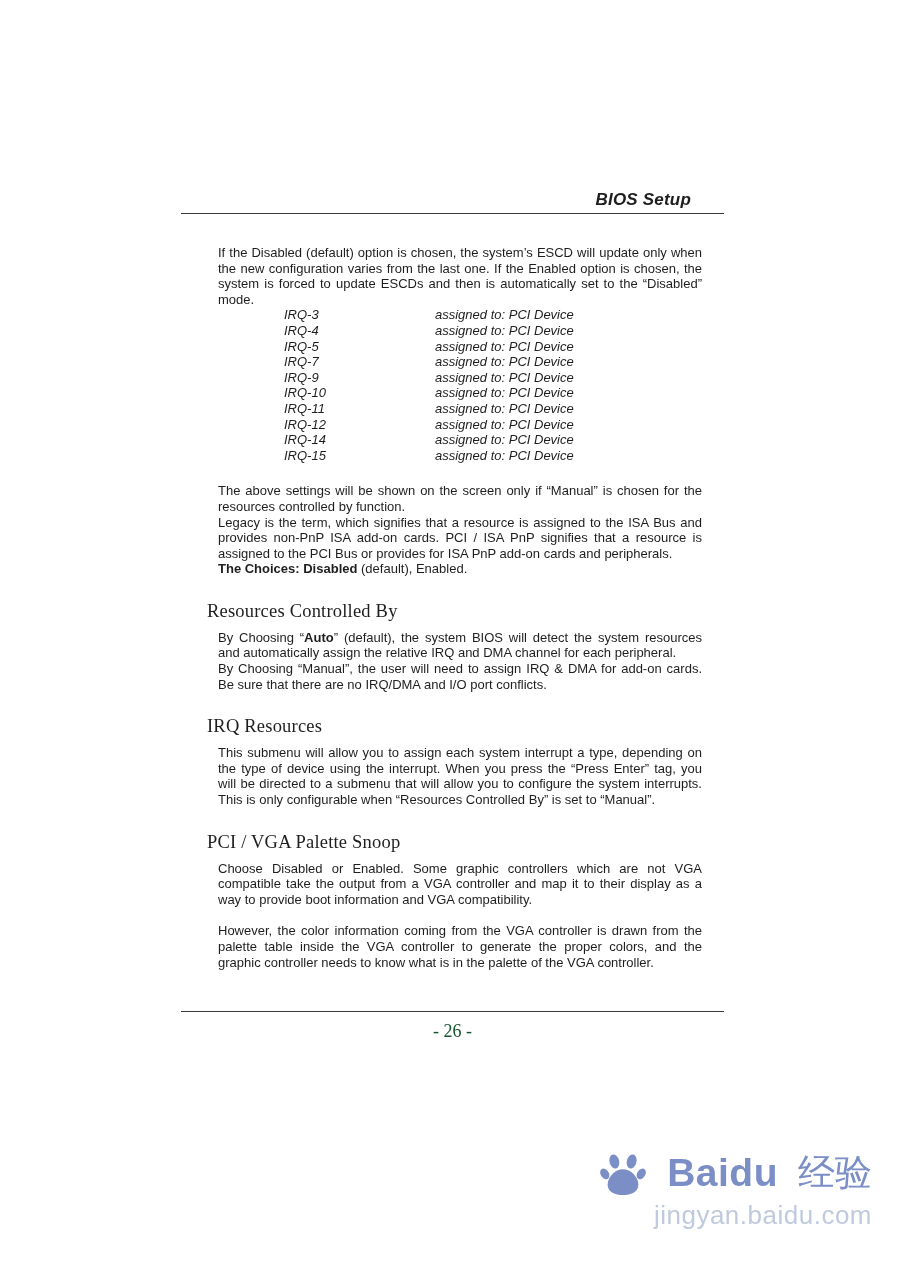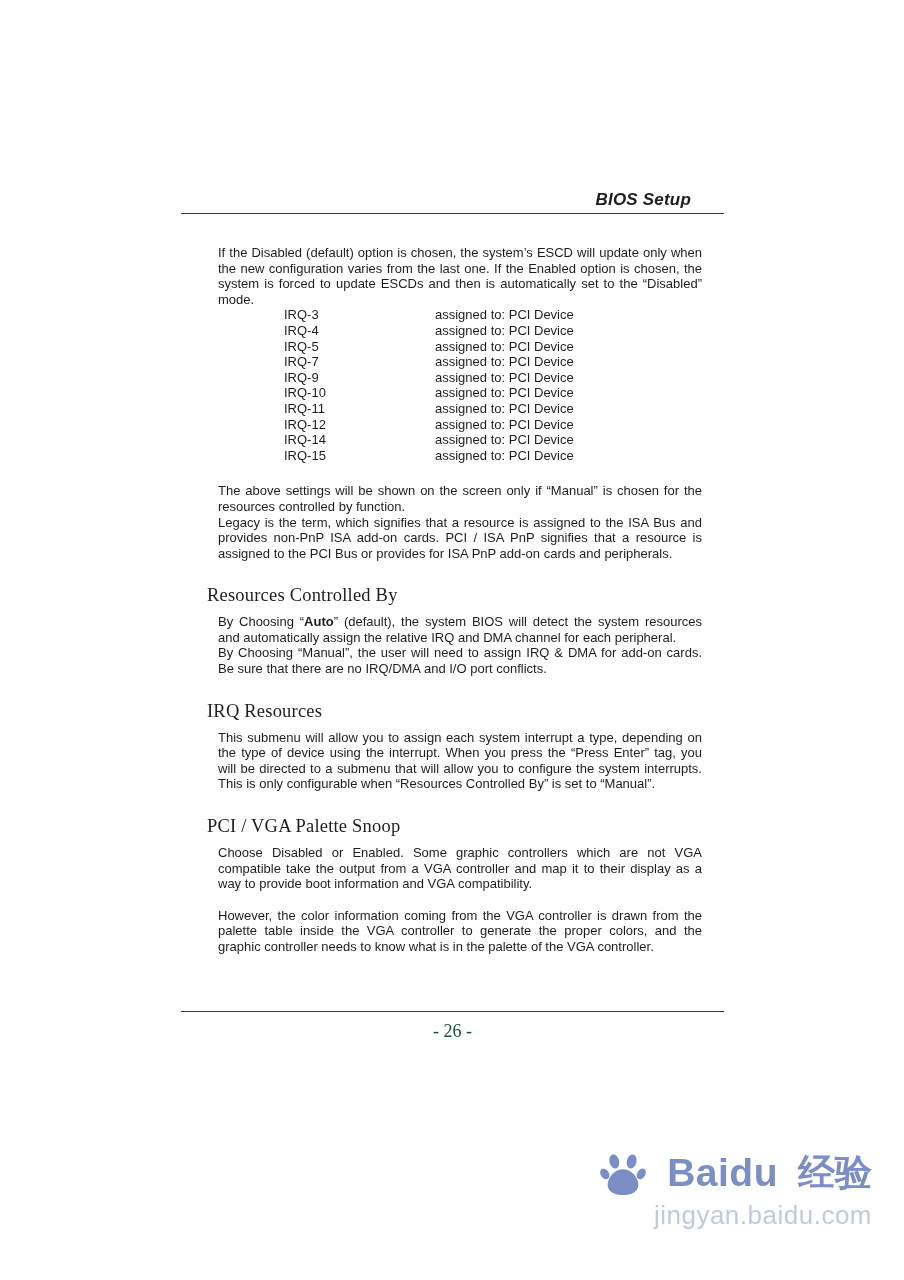--- a/index.html
+++ b/index.html
@@ -32,21 +32,21 @@
     margin-left:37px;
     margin-right:22px;
   }
   .intro { margin-top:31px; }
 
   .irq-table {
     margin-left:103px;
     font-size:13px;
     line-height:15.6px;
   }
-  .irq-row { display:flex; }
+  .irq-row { display:flex;font-style:italic; }
   .irq-label { width:151px; }
 
   .block-after { margin-top:20px; }
 
   .section-title {
     font-family:"Liberation Serif", serif;
     font-size:18.5px;
     font-weight:normal;
     margin:24px 0 8px 26px;
     letter-spacing:0.2px;
@@ -77,21 +77,21 @@
     gap:20px;
   }
   .wm-paw { width:48px; height:48px; display:block; }
   .wm-brand {
     font-size:39px;
     font-weight:bold;
     letter-spacing:0.5px;
   }
   .wm-brand-cn {
     font-size:37px;
-    font-weight:bold;
+    font-weight:normal;
   }
   .wm-url {
     font-size:26px;
     margin-top:2px;
     color:var(--wm-url-color, #c0cade);
     letter-spacing:0.5px;
   }
 </style>
 </head>
 <body>
@@ -144,20 +144,21 @@
         </div>
         <div class="irq-row">
           <span class="irq-label">IRQ-15</span>
           <span class="irq-value">assigned to: PCI Device</span>
         </div>
       </div>
 
     <div class="block-after">
       <p class="body-text">The above settings will be shown on the screen only if “Manual” is chosen for the resources controlled by function.</p>
       <p class="body-text">Legacy is the term, which signifies that a resource is assigned to the ISA Bus and provides non-PnP ISA add-on cards. PCI / ISA PnP signifies that a resource is assigned to the PCI Bus or provides for ISA PnP add-on cards and peripherals.</p>
+      <p class="body-text"><strong>The Choices: Disabled</strong><span> (default), Enabled.</span></p>
     </div>
 
     <section>
       <h2 class="section-title">Resources Controlled By</h2>
       <p class="body-text"><span>By Choosing “</span><strong>Auto</strong><span>” (default), the system BIOS will detect the system resources and automatically assign the relative IRQ and DMA channel for each peripheral.</span></p>
       <p class="body-text">By Choosing “Manual”, the user will need to assign IRQ &amp; DMA for add-on cards. Be sure that there are no IRQ/DMA and I/O port conflicts.</p>
     </section>
 
     <section>
       <h2 class="section-title">IRQ Resources</h2>

